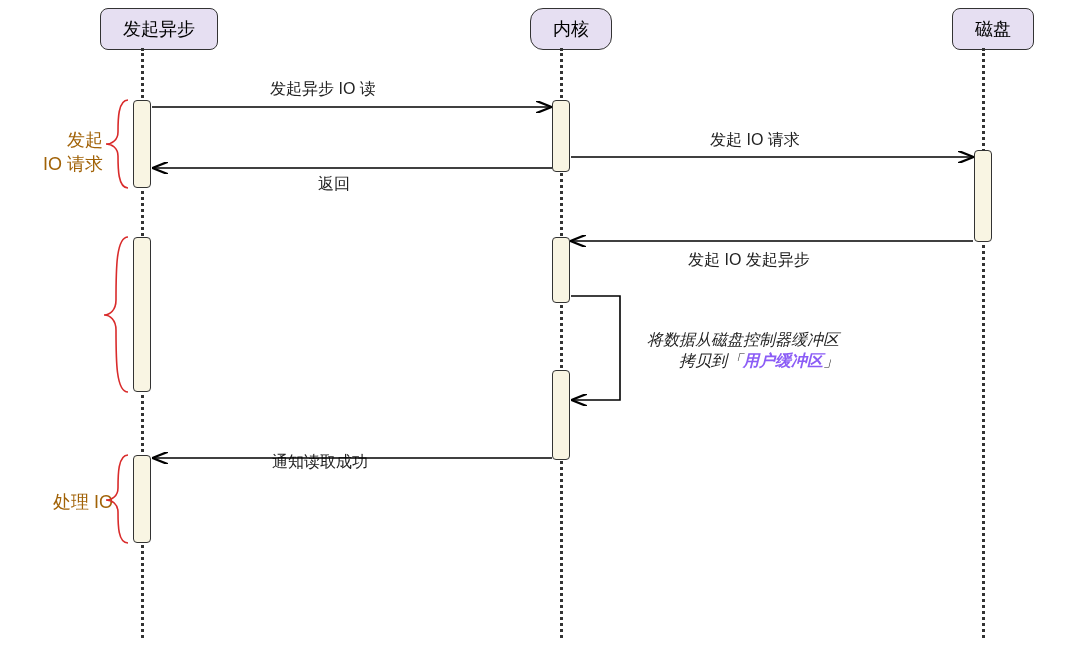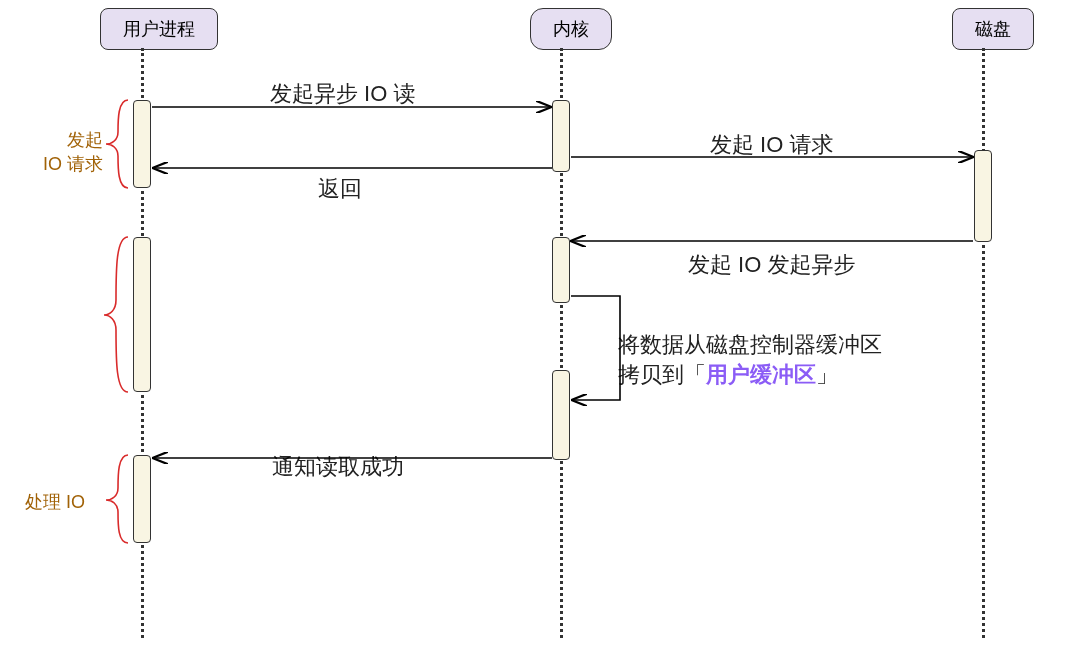--- a/index.html
+++ b/index.html
@@ -33,21 +33,21 @@
   }
   .activation {
     position: absolute;
     width: 18px;
     background: #F9F5E3;
     border: 1.5px solid #333;
     border-radius: 4px;
   }
   .msg {
     position: absolute;
-    font-size: 22px;
+    font-size: 16px;
     color: #222;
     white-space: nowrap;
     text-align: center;
   }
   .msg .highlight {
     color: #8b5cf6;
     font-weight: bold;
   }
   .side-label {
     position: absolute;
@@ -66,21 +66,21 @@
     stroke: #d92b2b;
     stroke-width: 1.6;
     fill: none;
   }
 </style>
 </head>
 <body>
 
 <div class="canvas">
 
-  <div class="participant" style="left:100px;">用户进程</div>
+  <div class="participant" style="left:100px;">发起异步</div>
   <div class="participant" style="left:530px;border-radius:13px;">内核</div>
   <div class="participant" style="left:952px;">磁盘</div>
 
   <div class="lifeline" style="left:141px;"></div>
   <div class="lifeline" style="left:560px;"></div>
   <div class="lifeline" style="left:982px;"></div>
 
   <div class="activation" style="left:133px; top:100px; height:88px;"></div>
   <div class="activation" style="left:133px; top:237px; height:155px;"></div>
   <div class="activation" style="left:133px; top:455px; height:88px;"></div>
@@ -88,27 +88,27 @@
   <div class="activation" style="left:552px; top:100px; height:72px;"></div>
   <div class="activation" style="left:552px; top:237px; height:66px;"></div>
   <div class="activation" style="left:552px; top:370px; height:90px;"></div>
 
   <div class="activation" style="left:974px; top:150px; height:92px;"></div>
 
   <div class="side-label" style="left:18px; top:128px; width:85px;">
     <span>发起</span><br>
     <span>IO 请求</span>
   </div>
-  <div class="side-label" style="left:0; top:490px; width:85px;">处理 IO</div>
+  <div class="side-label" style="left:28px; top:490px; width:85px;">处理 IO</div>
 
   <div class="msg" style="left:270px; top:79px;">发起异步 IO 读</div>
   <div class="msg" style="left:318px; top:174px;">返回</div>
   <div class="msg" style="left:710px; top:130px;">发起 IO 请求</div>
   <div class="msg" style="left:688px; top:250px;">发起 IO 发起异步</div>
-  <div class="msg" style="left:618px; top:330px; text-align:left;">
+  <div class="msg" style="left:647px; top:330px; text-align:right;font-style:italic;">
     <span>将数据从磁盘控制器缓冲区</span><br>
     <span>拷贝到「</span><span class="highlight">用户缓冲区</span><span>」</span>
   </div>
   <div class="msg" style="left:272px; top:452px;">通知读取成功</div>
 
   <svg class="arrows">
     <defs>
       <marker id="arrowhead" markerWidth="10" markerHeight="8" refX="9" refY="4" orient="auto">
         <path d="M0,0 L10,4 L0,8" fill="none" stroke="#000" stroke-width="1.4"></path>
       </marker>

